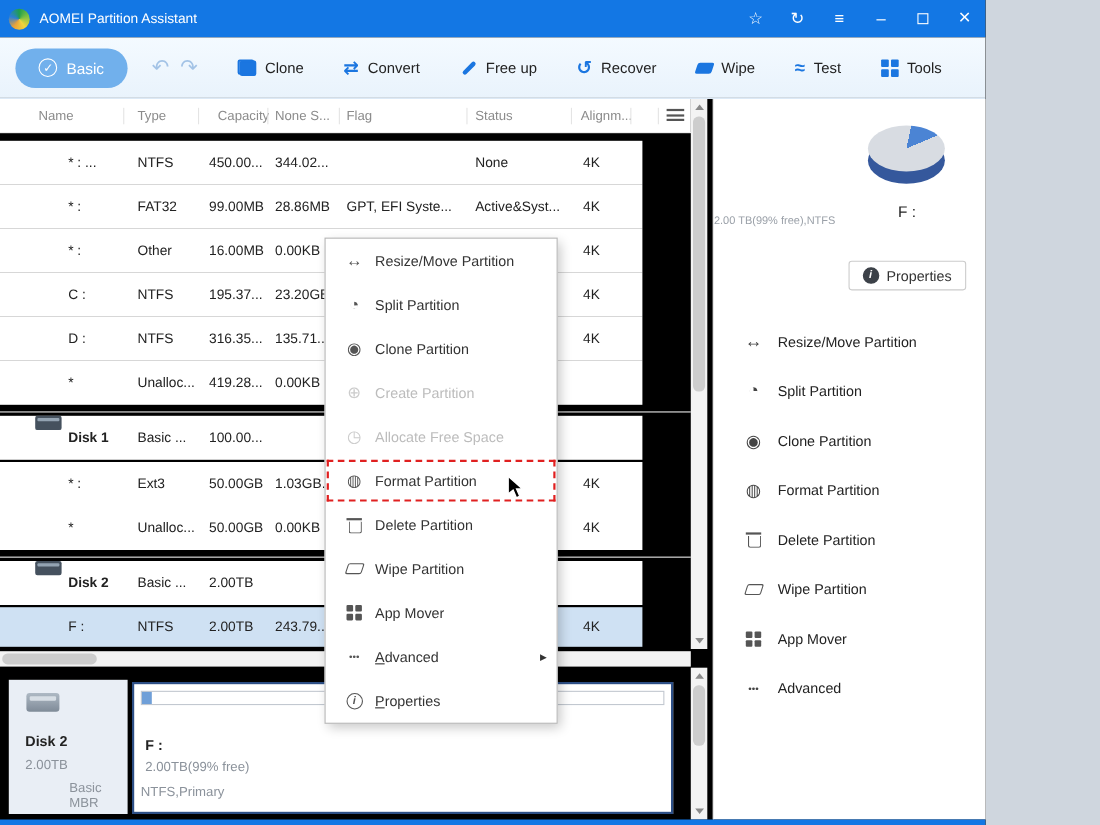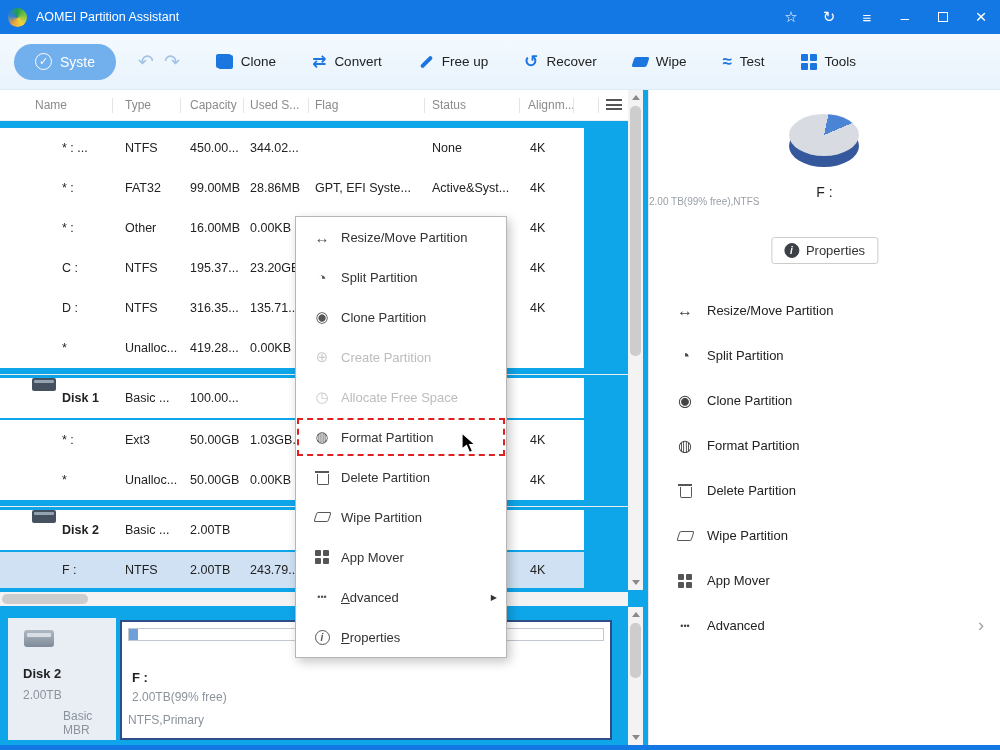--- a/index.html
+++ b/index.html
@@ -1,17 +1,17 @@
 <!DOCTYPE html>
 <html><head>
 <meta charset="utf-8">
 <style>
   * { margin:0; padding:0; box-sizing:border-box; }
   body { font-family:"Liberation Sans","DejaVu Sans",sans-serif; background:#cfd6de; }
-  #app { position:relative; width:1000px; height:750px; background:#0ea5e9; overflow:hidden; }
+  #app { position:relative; width:896px; height:750px; background:#000000; overflow:hidden; }
 
   
   #titlebar { position:absolute; top:0; left:0; width:100%; height:34px; background:#1377e4; display:flex; align-items:center; }
   .logo { width:19px; height:19px; border-radius:50%; margin-left:8px;
           background:conic-gradient(#1f9e4d,#7fc243,#f2d43c,#e8a23a,#2c7fd4,#1f9e4d); }
   .app-title { color:#fff; font-size:12.5px; margin-left:9px; }
   .tb-right { margin-left:auto; display:flex; align-items:center; height:100%; }
   .tb-btn { width:38px; height:100%; display:flex; align-items:center; justify-content:center; color:#fff; font-size:15px; cursor:default; }
   .tb-btn.close { font-size:19px; }
   .maxbox { width:10px; height:10px; border:1.6px solid #fff; display:inline-block; }
@@ -142,21 +142,21 @@
       <span class="tb-btn">
           <span class="maxbox"></span>
         </span>
       <span class="tb-btn close">×</span>
     </div>
   </div>
 
   <div id="toolbar">
     <div id="apply-btn">
       <span class="apply-check">✓</span>
-      <span>Syste</span>
+      <span>Basic</span>
     </div>
     <span class="histbtn">↶</span>
     <span class="histbtn">↷</span>
 
     <div class="tool-btn">
       <span class="ic-clone2"></span>
       <span>Clone</span>
     </div>
     <div class="tool-btn">
       <span class="ticon">⇄</span>
@@ -185,22 +185,22 @@
           <i></i>
           <i></i>
         </span>
       <span>Tools</span>
     </div>
   </div>
 
   <div id="thead">
     <span class="h" style="left:35px">Name</span>
     <span class="h" style="left:125px">Type</span>
-    <span class="h" style="left:190px">Capacity</span>
-    <span class="h" style="left:250px">Used S...</span>
+    <span class="h" style="left:198px">Capacity</span>
+    <span class="h" style="left:250px">None S...</span>
     <span class="h" style="left:315px">Flag</span>
     <span class="h" style="left:432px">Status</span>
     <span class="h" style="left:528px">Alignm...</span>
     <span class="hsep" style="left:112px"></span>
       <span class="hsep" style="left:180px"></span>
     <span class="hsep" style="left:243px"></span>
       <span class="hsep" style="left:308px"></span>
     <span class="hsep" style="left:424px"></span>
       <span class="hsep" style="left:519px"></span>
     <span class="hsep" style="left:573px"></span>

